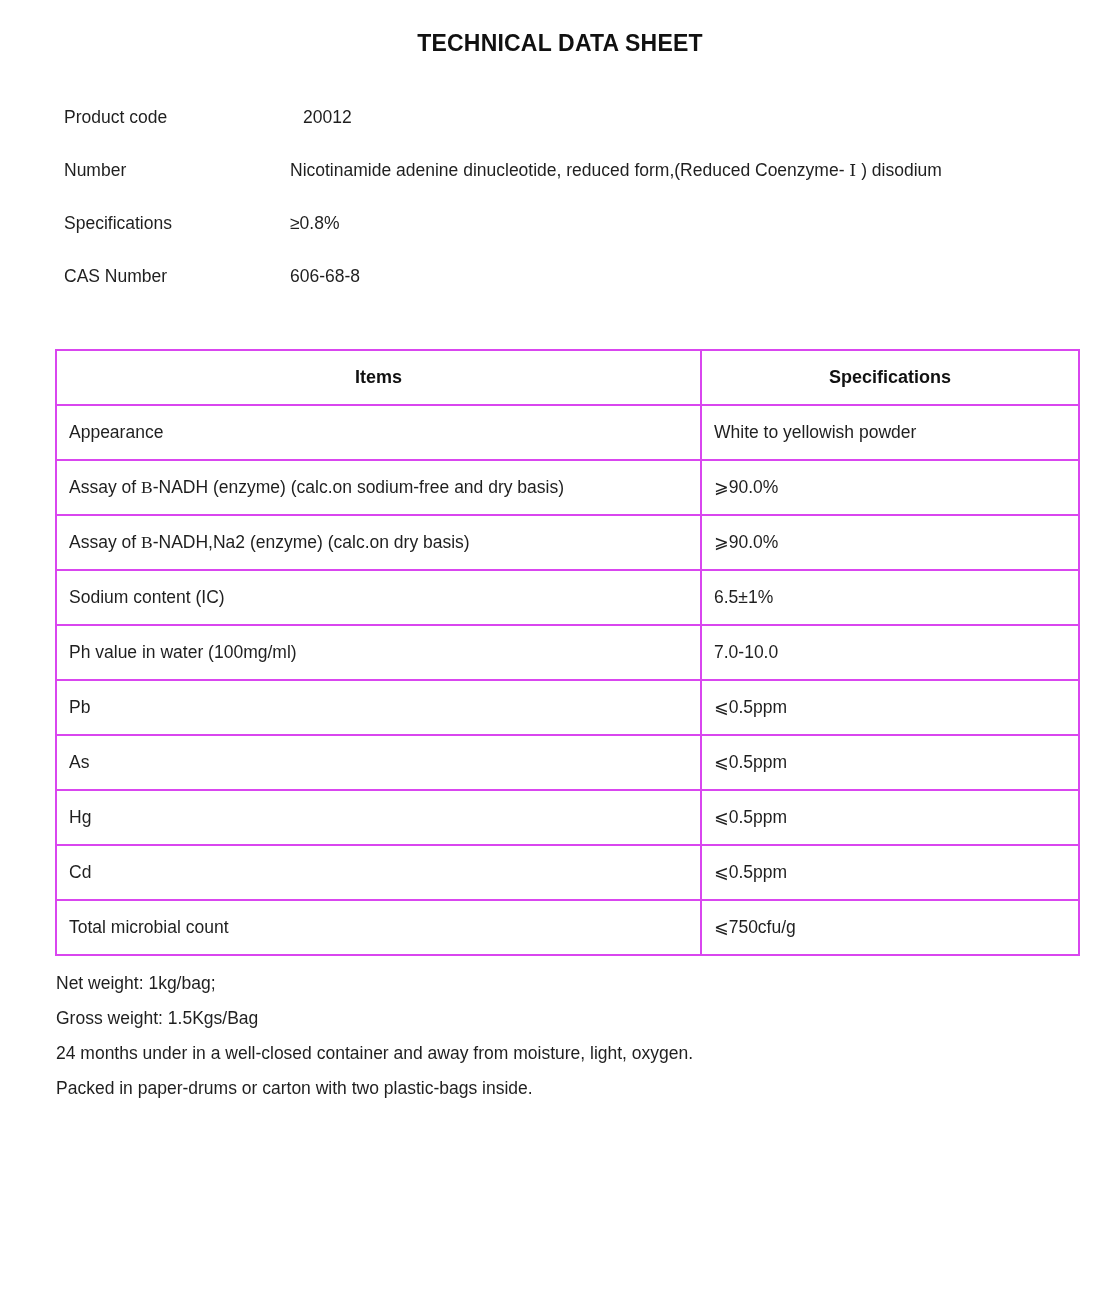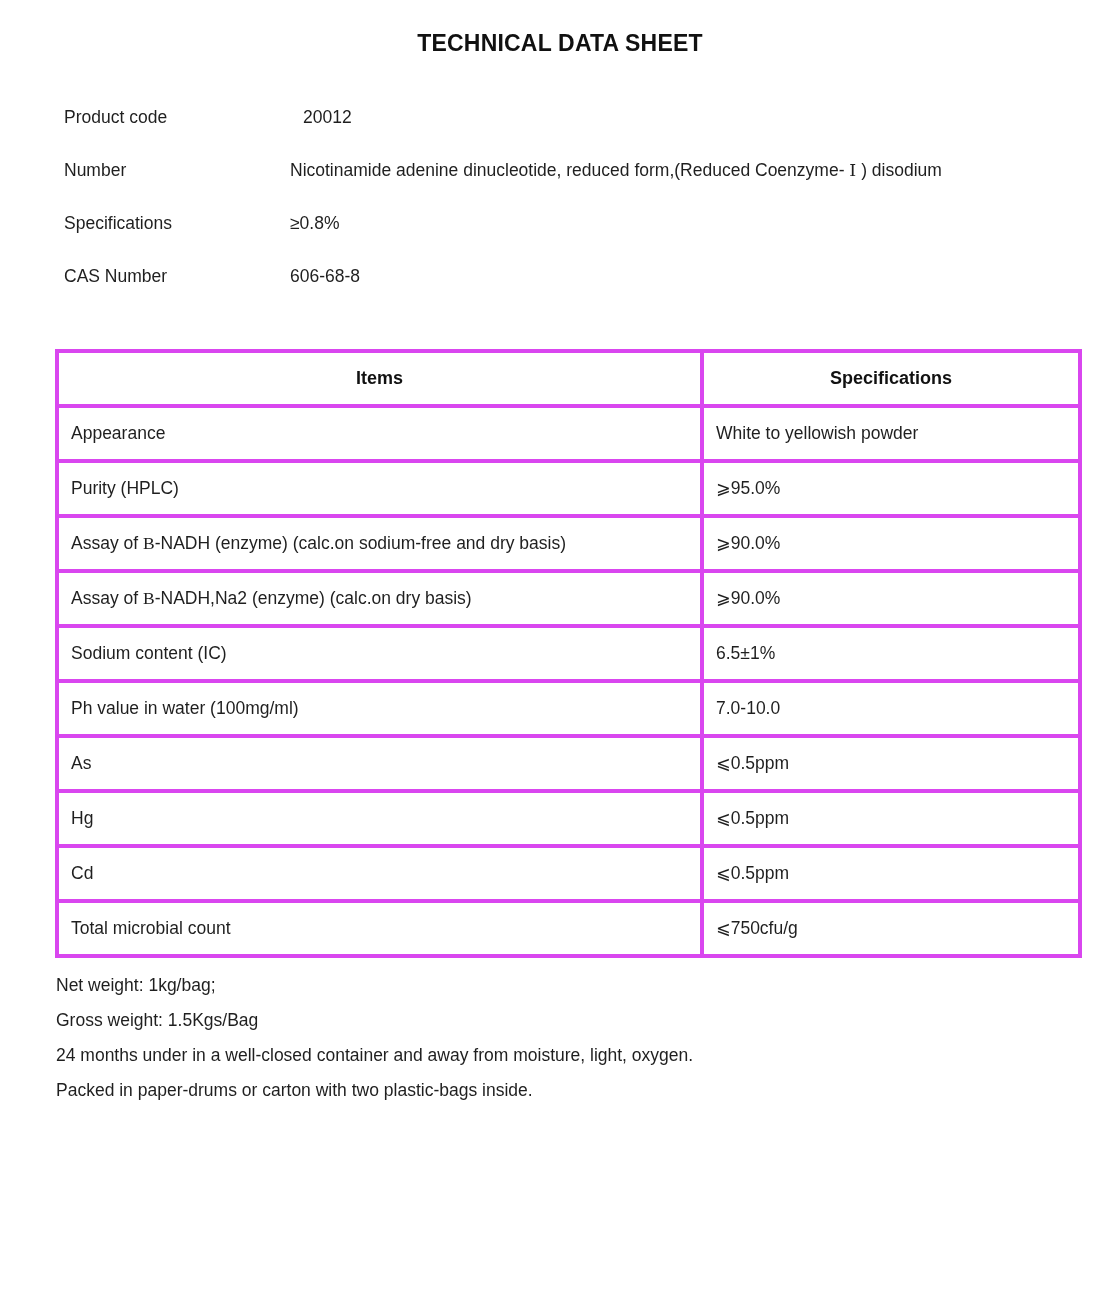--- a/index.html
+++ b/index.html
@@ -45,21 +45,21 @@
   .spec-table {
     margin-left: 55px;
     margin-top: 62px;
     width: 1023px;
     border-collapse: collapse;
     table-layout: fixed;
   }
   .spec-table col.col-items { width: 645px; }
   .spec-table col.col-specs { width: 378px; }
   .spec-table th, .spec-table td {
-    border: 4px solid #d946ef;
+    border: 2px solid #d946ef;
     font-size: 17.5px;
     vertical-align: middle;
   }
   .spec-table th {
     height: 55px;
     font-weight: bold;
     text-align: center;
     font-size: 18px;
     color: #111111;
   }
@@ -110,38 +110,38 @@
       <th>Items</th>
       <th>Specifications</th>
     </tr>
   </thead>
   <tbody>
     <tr>
       <td>Appearance</td>
       <td>White to yellowish powder</td>
     </tr>
     <tr>
-      <td>Purity (HPLC)</td>
-      <td>⩾95.0%</td>
-    </tr>
-    <tr>
       <td><span>Assay of </span> <span class="serif-char">Β</span><span>-NADH (enzyme) (calc.on sodium-free and dry basis)</span></td>
       <td>⩾90.0%</td>
     </tr>
     <tr>
       <td><span>Assay of </span> <span class="serif-char">Β</span><span>-NADH,Na2 (enzyme) (calc.on dry basis)</span></td>
       <td>⩾90.0%</td>
     </tr>
     <tr>
       <td>Sodium content (IC)</td>
       <td>6.5±1%</td>
     </tr>
     <tr>
       <td>Ph value in water (100mg/ml)</td>
       <td>7.0-10.0</td>
+    </tr>
+    <tr>
+      <td>Pb</td>
+      <td>⩽0.5ppm</td>
     </tr>
     <tr>
       <td>As</td>
       <td>⩽0.5ppm</td>
     </tr>
     <tr>
       <td>Hg</td>
       <td>⩽0.5ppm</td>
     </tr>
     <tr>

